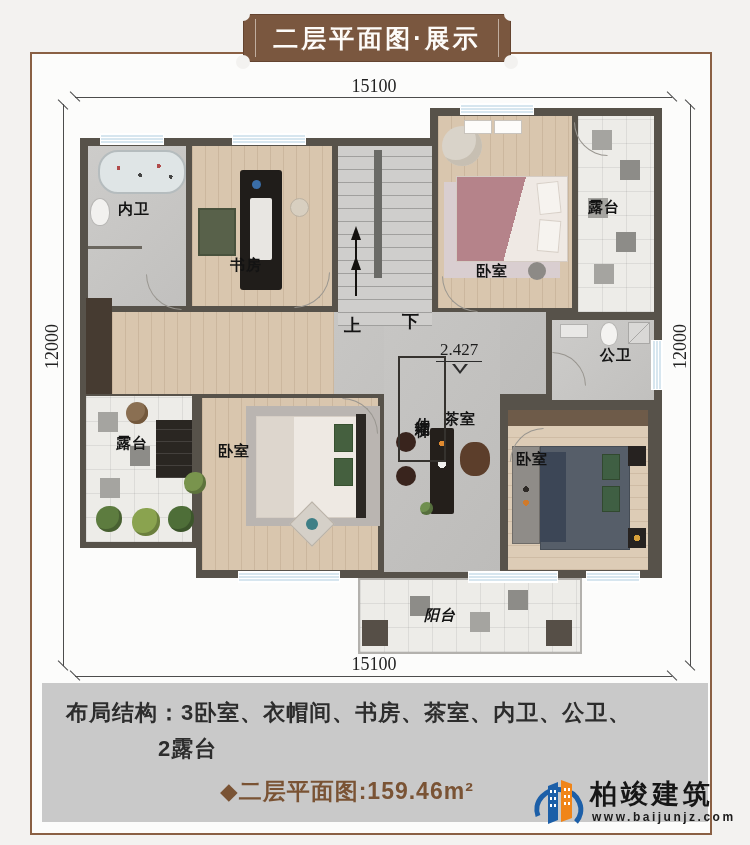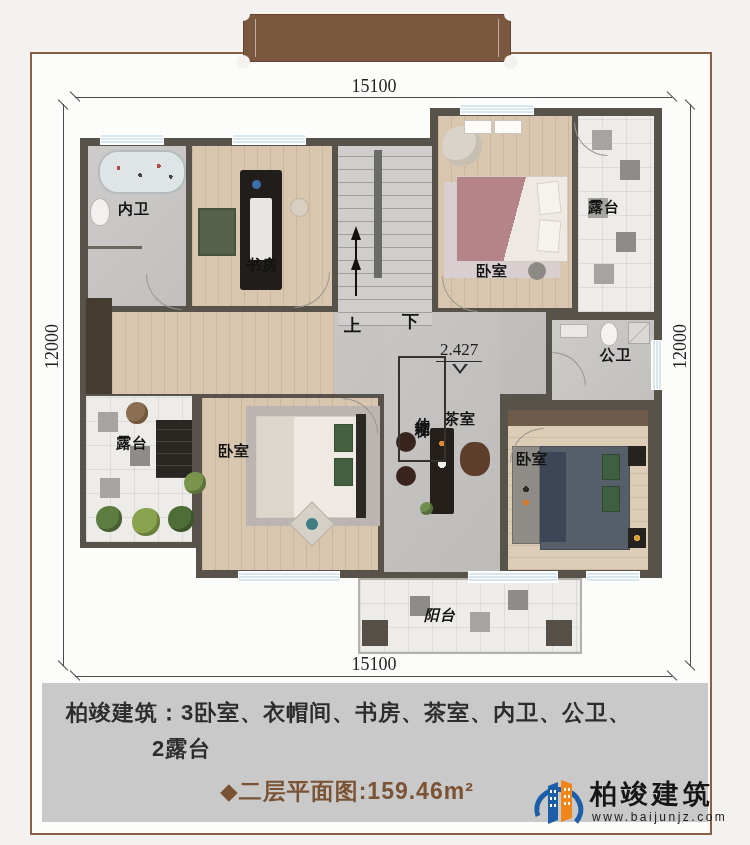--- a/index.html
+++ b/index.html
@@ -35,34 +35,35 @@
   .elev{font-family:"Liberation Serif","DejaVu Serif",serif;font-size:17px;color:#1d1d1d;border-bottom:1px solid #2c2c2c;padding:0 4px 1px 4px;z-index:4;}
   .tri-outline{width:0;height:0;border-left:8px solid transparent;border-right:8px solid transparent;border-top:10px solid #2c2c2c;z-index:4;}
   .tri-inner{width:0;height:0;border-left:5px solid transparent;border-right:5px solid transparent;border-top:7px solid #c7c6c4;z-index:4;}
   .arrow-up{width:0;height:0;border-left:5px solid transparent;border-right:5px solid transparent;border-bottom:14px solid #14120f;z-index:3;}
   .plant{border-radius:50% 45% 50% 48%;box-shadow:inset -3px -3px 0 rgba(0,0,0,.22);}
   
   .panel{left:42px;top:683px;width:666px;height:139px;background:#c9c9c9;}
   .layout-line{font-size:22px;font-weight:700;color:#2d2d2d;letter-spacing:1px;white-space:nowrap;}
   .area-line{font-size:23px;font-weight:700;color:#7a5334;letter-spacing:1px;white-space:nowrap;}
   .logo-name{font-size:27px;font-weight:900;color:#161616;letter-spacing:4px;white-space:nowrap;}
-  .logo-site{font-size:12px;font-weight:400;color:#1b1b1b;letter-spacing:2.5px;white-space:nowrap;}
+  .logo-site{font-size:12px;font-weight:700;color:#1b1b1b;letter-spacing:2.5px;white-space:nowrap;}
 </style>
 </head>
 <body>
 
 <div class="abs frame"></div>
 
 <div class="abs banner">
   <span class="notch" style="left:-7px;top:-7px;"></span>
   <span class="notch" style="right:-7px;top:-7px;"></span>
   <span class="notch" style="left:-7px;bottom:-7px;"></span>
   <span class="notch" style="right:-7px;bottom:-7px;"></span>
   <span class="groove" style="left:12px;"></span>
   <span class="groove" style="right:12px;"></span>
+  <span class="banner-title">二层平面图·展示</span>
 </div>
 
 <div class="abs dimline" style="left:75px;top:97px;width:597px;height:1px;"></div>
 <div class="abs dimline" style="left:75px;top:676px;width:597px;height:1px;"></div>
 <div class="abs dimline" style="left:63px;top:104px;width:1px;height:562px;"></div>
 <div class="abs dimline" style="left:690px;top:104px;width:1px;height:562px;"></div>
 <div class="abs tick" style="left:68px;top:96px;"></div>
 <div class="abs tick" style="left:665px;top:96px;"></div>
 <div class="abs tick" style="left:68px;top:675px;"></div>
 <div class="abs tick" style="left:665px;top:675px;"></div>
@@ -178,21 +179,21 @@
 
 <div class="abs arc" style="left:146px;top:274px;width:34px;height:34px;border-color:transparent transparent #98958f #98958f;border-radius:0 0 0 100%;"></div>
 <div class="abs arc" style="left:294px;top:272px;width:34px;height:34px;border-color:transparent #98958f #98958f transparent;border-radius:0 0 100% 0;"></div>
 <div class="abs arc" style="left:442px;top:276px;width:34px;height:34px;border-color:transparent transparent #98958f #98958f;border-radius:0 0 0 100%;"></div>
 <div class="abs arc" style="left:552px;top:352px;width:32px;height:32px;border-color:#98958f #98958f transparent transparent;border-radius:0 100% 0 0;"></div>
 <div class="abs arc" style="left:342px;top:398px;width:34px;height:34px;border-color:#98958f #98958f transparent transparent;border-radius:0 100% 0 0;"></div>
 <div class="abs arc" style="left:510px;top:428px;width:32px;height:32px;border-color:#98958f transparent transparent #98958f;border-radius:100% 0 0 0;"></div>
 <div class="abs arc" style="left:574px;top:122px;width:32px;height:32px;border-color:transparent transparent #98958f #98958f;border-radius:0 0 0 100%;"></div>
 
 <div class="abs room-label" style="left:118px;top:200px;">内卫</div>
-<div class="abs room-label" style="left:246px;top:256px;">书房</div>
+<div class="abs room-label" style="left:230px;top:256px;">书房</div>
 <div class="abs room-label" style="left:476px;top:262px;">卧室</div>
 <div class="abs room-label" style="left:588px;top:198px;">露台</div>
 <div class="abs room-label" style="left:600px;top:346px;">公卫</div>
 <div class="abs room-label" style="left:444px;top:410px;">茶室</div>
 <div class="abs room-label" style="left:218px;top:442px;">卧室</div>
 <div class="abs room-label" style="left:516px;top:450px;">卧室</div>
 <div class="abs room-label" style="left:116px;top:434px;">露台</div>
 <div class="abs room-label" style="left:424px;top:606px;font-style:italic;">阳台</div>
 <div class="abs room-label" style="left:344px;top:314px;font-size:17px;">上</div>
 <div class="abs room-label" style="left:402px;top:310px;font-size:17px;">下</div>
@@ -200,23 +201,23 @@
 <div class="abs ladder-box" style="left:398px;top:356px;width:44px;height:102px;">
   <span class="ladder-text">伸缩梯</span>
 </div>
 
 <div class="abs elev" style="left:436px;top:340px;">2.427</div>
 <div class="abs tri-outline" style="left:452px;top:364px;"></div>
 <div class="abs tri-inner" style="left:455px;top:364px;"></div>
 
 <div class="abs panel"></div>
 <div class="abs layout-line" style="left:66px;top:698px;">
-  <span style="font-weight:900;">柏竣建筑：</span><span>3卧室、衣帽间、书房、茶室、内卫、公卫、</span>
-</div>
-<div class="abs layout-line" style="left:152px;top:734px;">2露台</div>
+  <span style="font-weight:900;">布局结构：</span><span>3卧室、衣帽间、书房、茶室、内卫、公卫、</span>
+</div>
+<div class="abs layout-line" style="left:158px;top:734px;">2露台</div>
 <div class="abs area-line" style="left:220px;top:776px;">◆二层平面图:159.46m²</div>
 
 <div class="abs" style="left:532px;top:770px;width:180px;height:70px;z-index:6;">
   <svg width="54" height="60" viewBox="0 0 54 60" style="position:absolute;left:0;top:2px;">
     <path d="M6 44 A22 20 0 1 1 44 50" fill="none" stroke="#1c5fa8" stroke-width="5"></path>
     <polygon points="16,14 26,10 26,48 16,52" fill="#1c5fa8"></polygon>
     <polygon points="29,8 40,12 40,46 29,50" fill="#f08519"></polygon>
     <rect x="18" y="18" width="2" height="3" fill="#fff"></rect>
       <rect x="22" y="18" width="2" height="3" fill="#fff"></rect>
     <rect x="18" y="25" width="2" height="3" fill="#fff"></rect>

